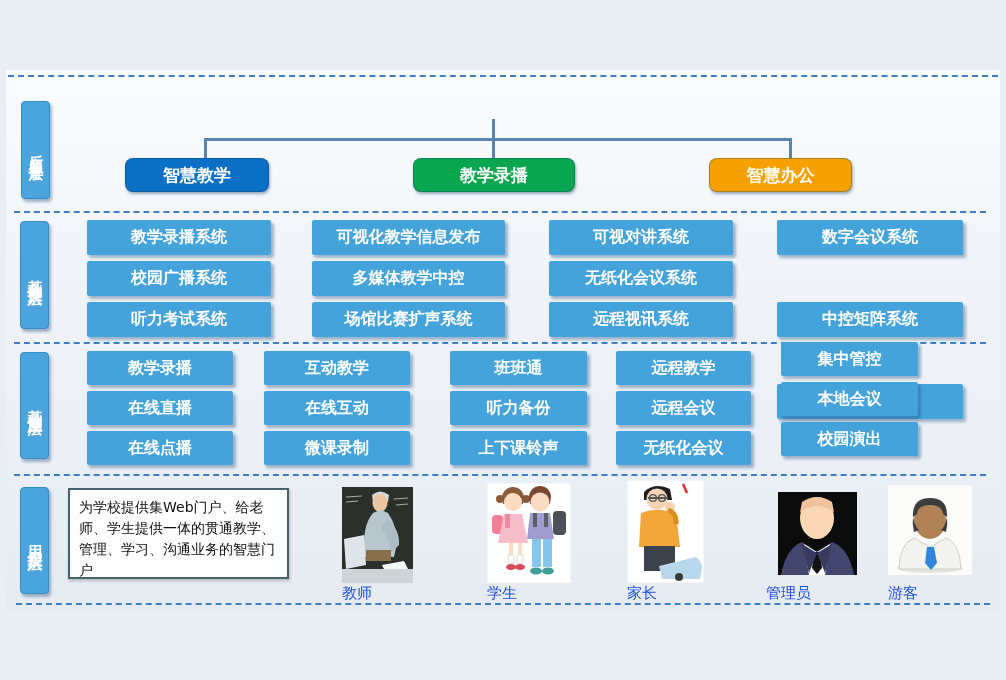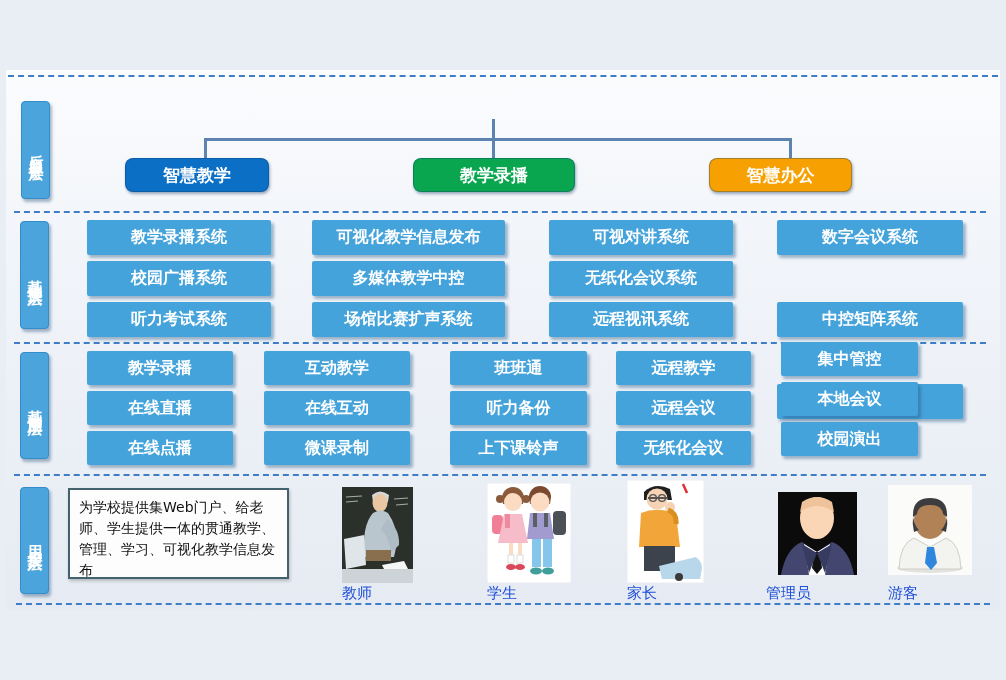--- a/index.html
+++ b/index.html
@@ -156,21 +156,21 @@
     <div class="nbox">远程教学</div>
     <div class="nbox">远程会议</div>
     <div class="nbox">无纸化会议</div>
   </div>
   <div class="col l3" style="left:781px;top:342px;width:137px;">
     <div class="nbox">集中管控</div>
     <div class="nbox">本地会议</div>
     <div class="nbox">校园演出</div>
   </div>
 
-  <div class="desc">为学校提供集Web门户、给老师、学生提供一体的贯通教学、管理、学习、可视化教学信息发布</div>
+  <div class="desc">为学校提供集Web门户、给老师、学生提供一体的贯通教学、管理、学习、沟通业务的智慧门户</div>
 
   <div class="ufig" style="left:342px;top:487px;">
     <svg width="71" height="96" viewBox="0 0 71 96">
       <rect width="71" height="96" fill="#2b302b"></rect>
       <g stroke="#cfd8cf" stroke-width="1.2" opacity=".75">
         <line x1="4" y1="10" x2="20" y2="9"></line>
           <line x1="4" y1="15" x2="16" y2="14"></line>
         <line x1="52" y1="12" x2="66" y2="11"></line>
           <line x1="54" y1="18" x2="66" y2="17"></line>
       </g>

